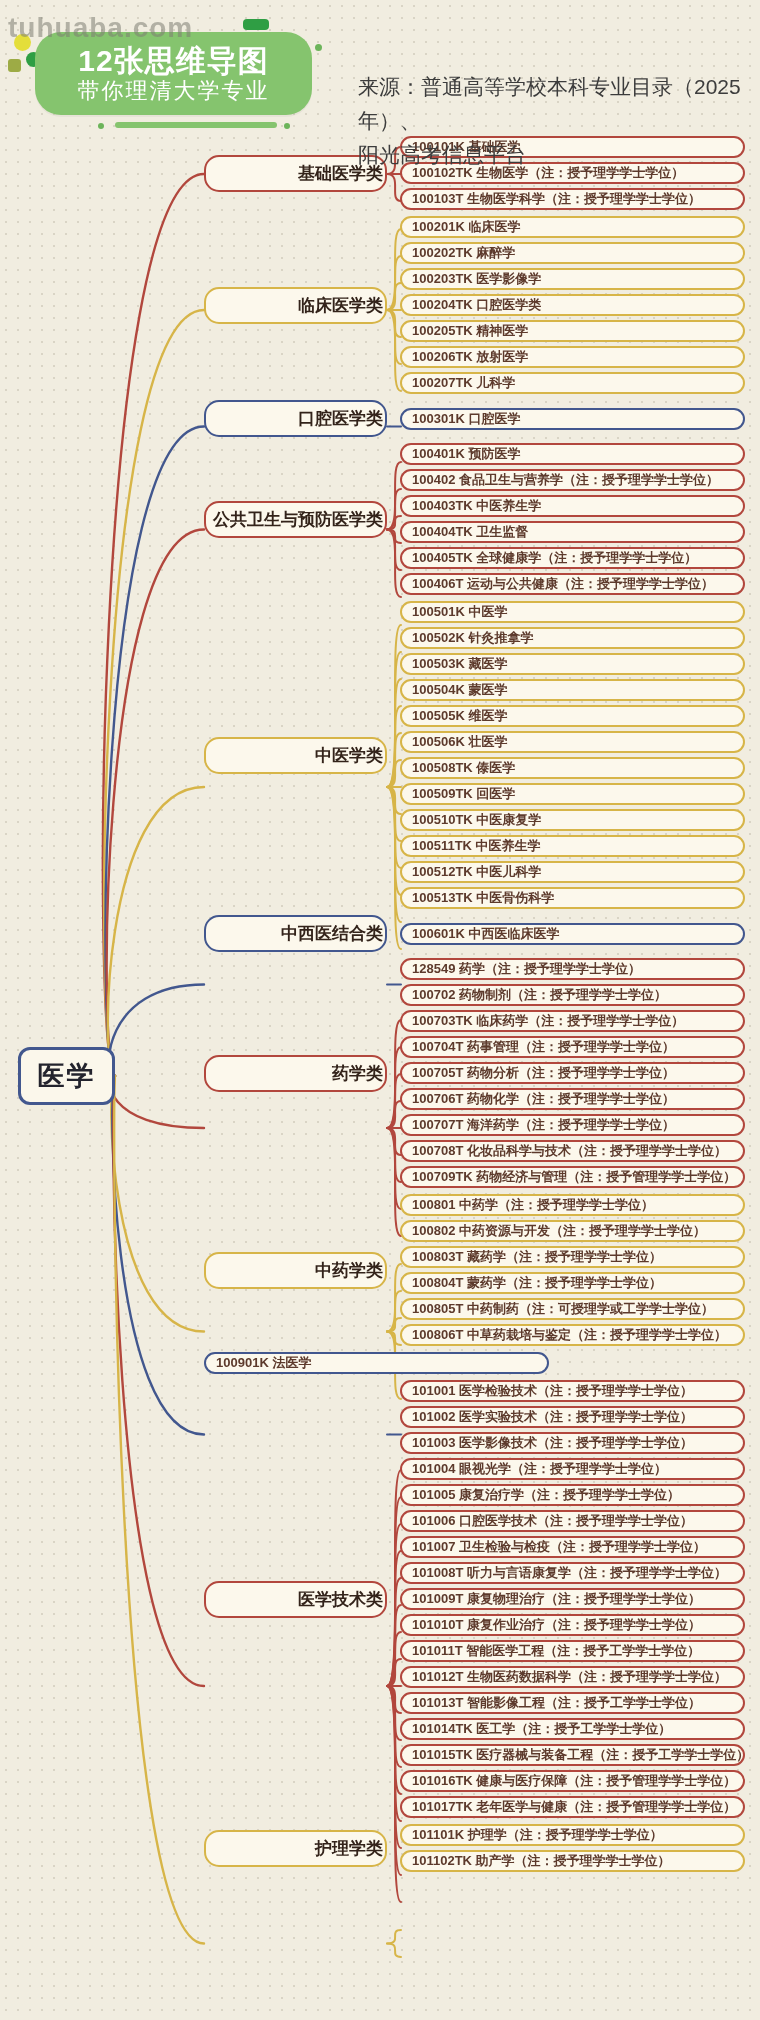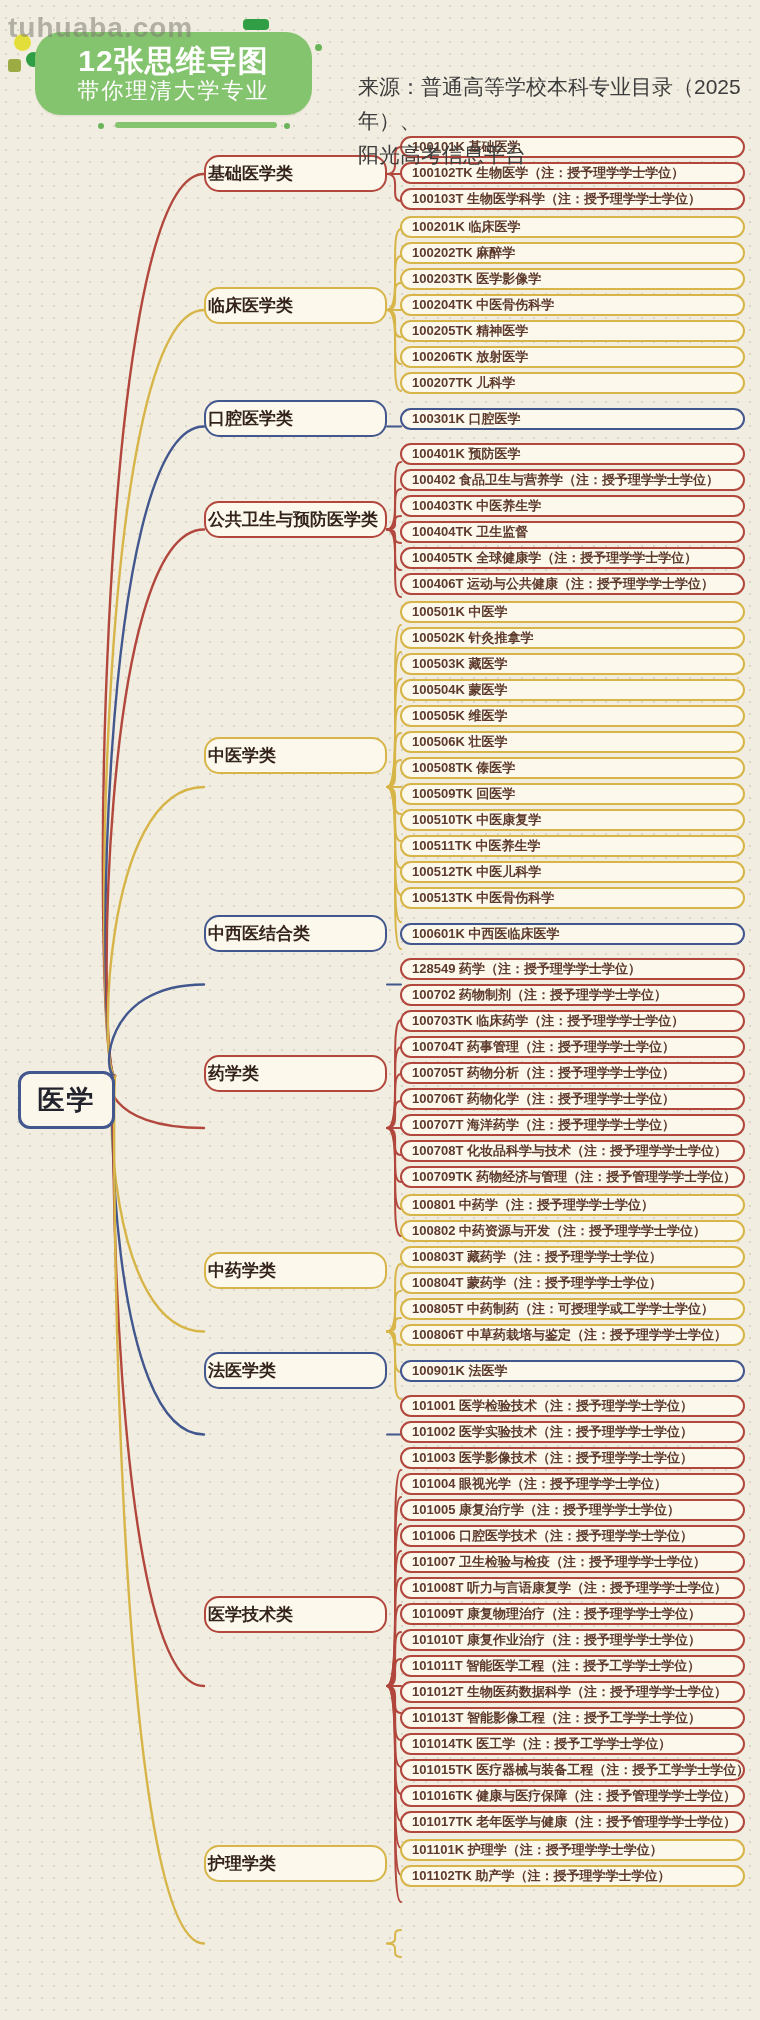--- a/index.html
+++ b/index.html
@@ -36,28 +36,28 @@
     position:absolute;left:358px;top:70px;width:395px;
     font-size:21px;line-height:34px;color:#3c3c3c;
   }
   
   .map{position:absolute;top:132px;left:0;right:0;bottom:0;}
   .connectors{position:absolute;left:0;top:0;width:100%;height:100%;pointer-events:none;z-index:0;}
   .root-node{
     position:absolute;left:18px;top:50%;transform:translateY(-50%);
     width:97px;box-sizing:border-box;padding:8px 2px;z-index:2;
     background:#fbf7eb;border:3px solid #42578e;border-radius:12px;
-    text-align:center;font-size:27px;font-weight:bold;color:#23232d;letter-spacing:2px;margin-top:24px;
+    text-align:center;font-size:27px;font-weight:bold;color:#23232d;letter-spacing:2px;
   }
   .branches{position:relative;z-index:1;padding:4px 0 0 204px;}
   .branch{display:flex;align-items:center;margin-bottom:6px;}
   .category-node{
     width:183px;flex-shrink:0;box-sizing:border-box;margin-right:13px;
     background:#fcf8ec;border:2.5px solid;border-radius:15px;
-    padding:5px 2px;text-align:left;
+    padding:5px 2px;text-align:right;
     font-size:17px;font-weight:bold;color:#33231a;white-space:nowrap;
   }
   .children{display:flex;flex-direction:column;gap:4px;width:345px;}
   .child-node{
     box-sizing:border-box;height:22px;line-height:18px;padding:0 10px;
     background:#fcf8ec;border:2px solid;border-radius:11px;
     font-size:13px;font-weight:bold;color:#5d3a2c;white-space:nowrap;overflow:hidden;
   }
   .c-red{border-color:#b2473d;}
   .c-yellow{border-color:#d7b548;}
@@ -176,21 +176,21 @@
           <div class="child-node c-red">100102TK 生物医学（注：授予理学学士学位）</div>
           <div class="child-node c-red">100103T 生物医学科学（注：授予理学学士学位）</div>
         </div>
       </div>
       <div class="branch">
         <div class="category-node c-yellow">临床医学类</div>
         <div class="children">
           <div class="child-node c-yellow">100201K 临床医学</div>
           <div class="child-node c-yellow">100202TK 麻醉学</div>
           <div class="child-node c-yellow">100203TK 医学影像学</div>
-          <div class="child-node c-yellow">100204TK 中医骨伤科学</div>
+          <div class="child-node c-yellow">100204TK 口腔医学类</div>
           <div class="child-node c-yellow">100205TK 精神医学</div>
           <div class="child-node c-yellow">100206TK 放射医学</div>
           <div class="child-node c-yellow">100207TK 儿科学</div>
         </div>
       </div>
       <div class="branch">
         <div class="category-node c-blue">口腔医学类</div>
         <div class="children">
           <div class="child-node c-blue">100301K 口腔医学</div>
         </div>
@@ -248,21 +248,20 @@
         <div class="children">
           <div class="child-node c-yellow">100801 中药学（注：授予理学学士学位）</div>
           <div class="child-node c-yellow">100802 中药资源与开发（注：授予理学学士学位）</div>
           <div class="child-node c-yellow">100803T 藏药学（注：授予理学学士学位）</div>
           <div class="child-node c-yellow">100804T 蒙药学（注：授予理学学士学位）</div>
           <div class="child-node c-yellow">100805T 中药制药（注：可授理学或工学学士学位）</div>
           <div class="child-node c-yellow">100806T 中草药栽培与鉴定（注：授予理学学士学位）</div>
         </div>
       </div>
       <div class="branch">
-        <div class="category-node c-blue">法医学类</div>
         <div class="children">
           <div class="child-node c-blue">100901K 法医学</div>
         </div>
       </div>
       <div class="branch">
         <div class="category-node c-red">医学技术类</div>
         <div class="children">
           <div class="child-node c-red">101001 医学检验技术（注：授予理学学士学位）</div>
           <div class="child-node c-red">101002 医学实验技术（注：授予理学学士学位）</div>
           <div class="child-node c-red">101003 医学影像技术（注：授予理学学士学位）</div>

